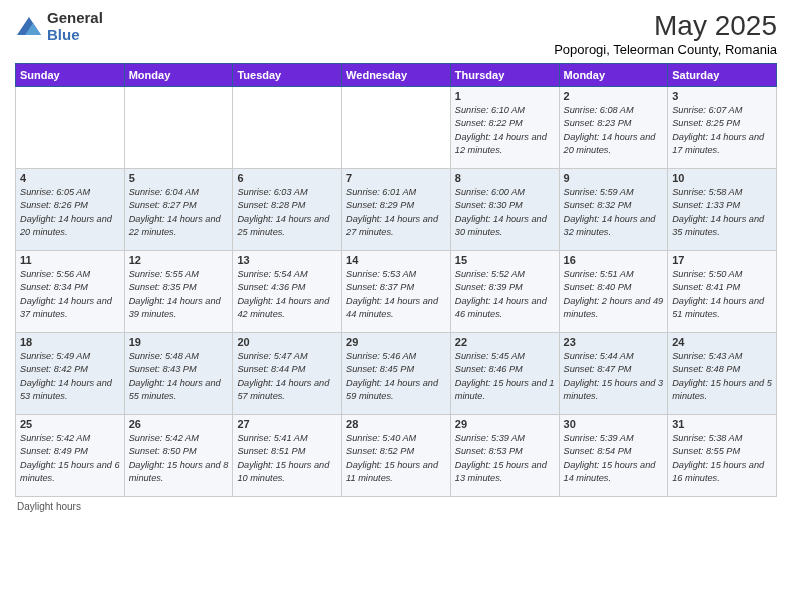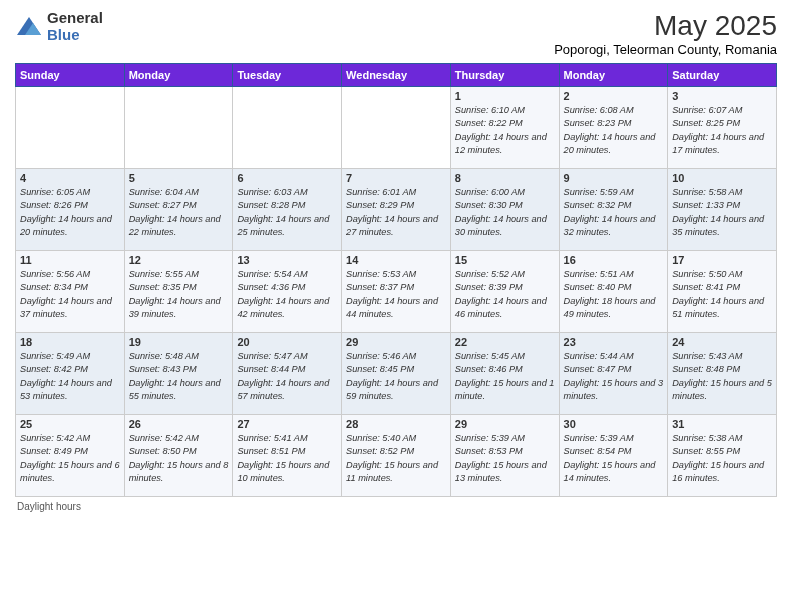--- a/index.html
+++ b/index.html
@@ -204,21 +204,21 @@
           <td>
             <span class="day-number">14</span>
             <div class="day-info"><span>Sunrise: 5:53 AM</span><br><span>Sunset: 8:37 PM</span><br><span>Daylight: 14 hours and 44 minutes.</span></div>
           </td>
           <td>
             <span class="day-number">15</span>
             <div class="day-info"><span>Sunrise: 5:52 AM</span><br><span>Sunset: 8:39 PM</span><br><span>Daylight: 14 hours and 46 minutes.</span></div>
           </td>
           <td>
             <span class="day-number">16</span>
-            <div class="day-info"><span>Sunrise: 5:51 AM</span><br><span>Sunset: 8:40 PM</span><br><span>Daylight: 18 hours and 49 minutes.</span></div>
+            <div class="day-info"><span>Sunrise: 5:51 AM</span><br><span>Sunset: 8:40 PM</span><br><span>Daylight: 2 hours and 49 minutes.</span></div>
           </td>
           <td>
             <span class="day-number">17</span>
             <div class="day-info"><span>Sunrise: 5:50 AM</span><br><span>Sunset: 8:41 PM</span><br><span>Daylight: 14 hours and 51 minutes.</span></div>
           </td>
         </tr>
         <tr>
           <td>
             <span class="day-number">18</span>
             <div class="day-info"><span>Sunrise: 5:49 AM</span><br><span>Sunset: 8:42 PM</span><br><span>Daylight: 14 hours and 53 minutes.</span></div>

